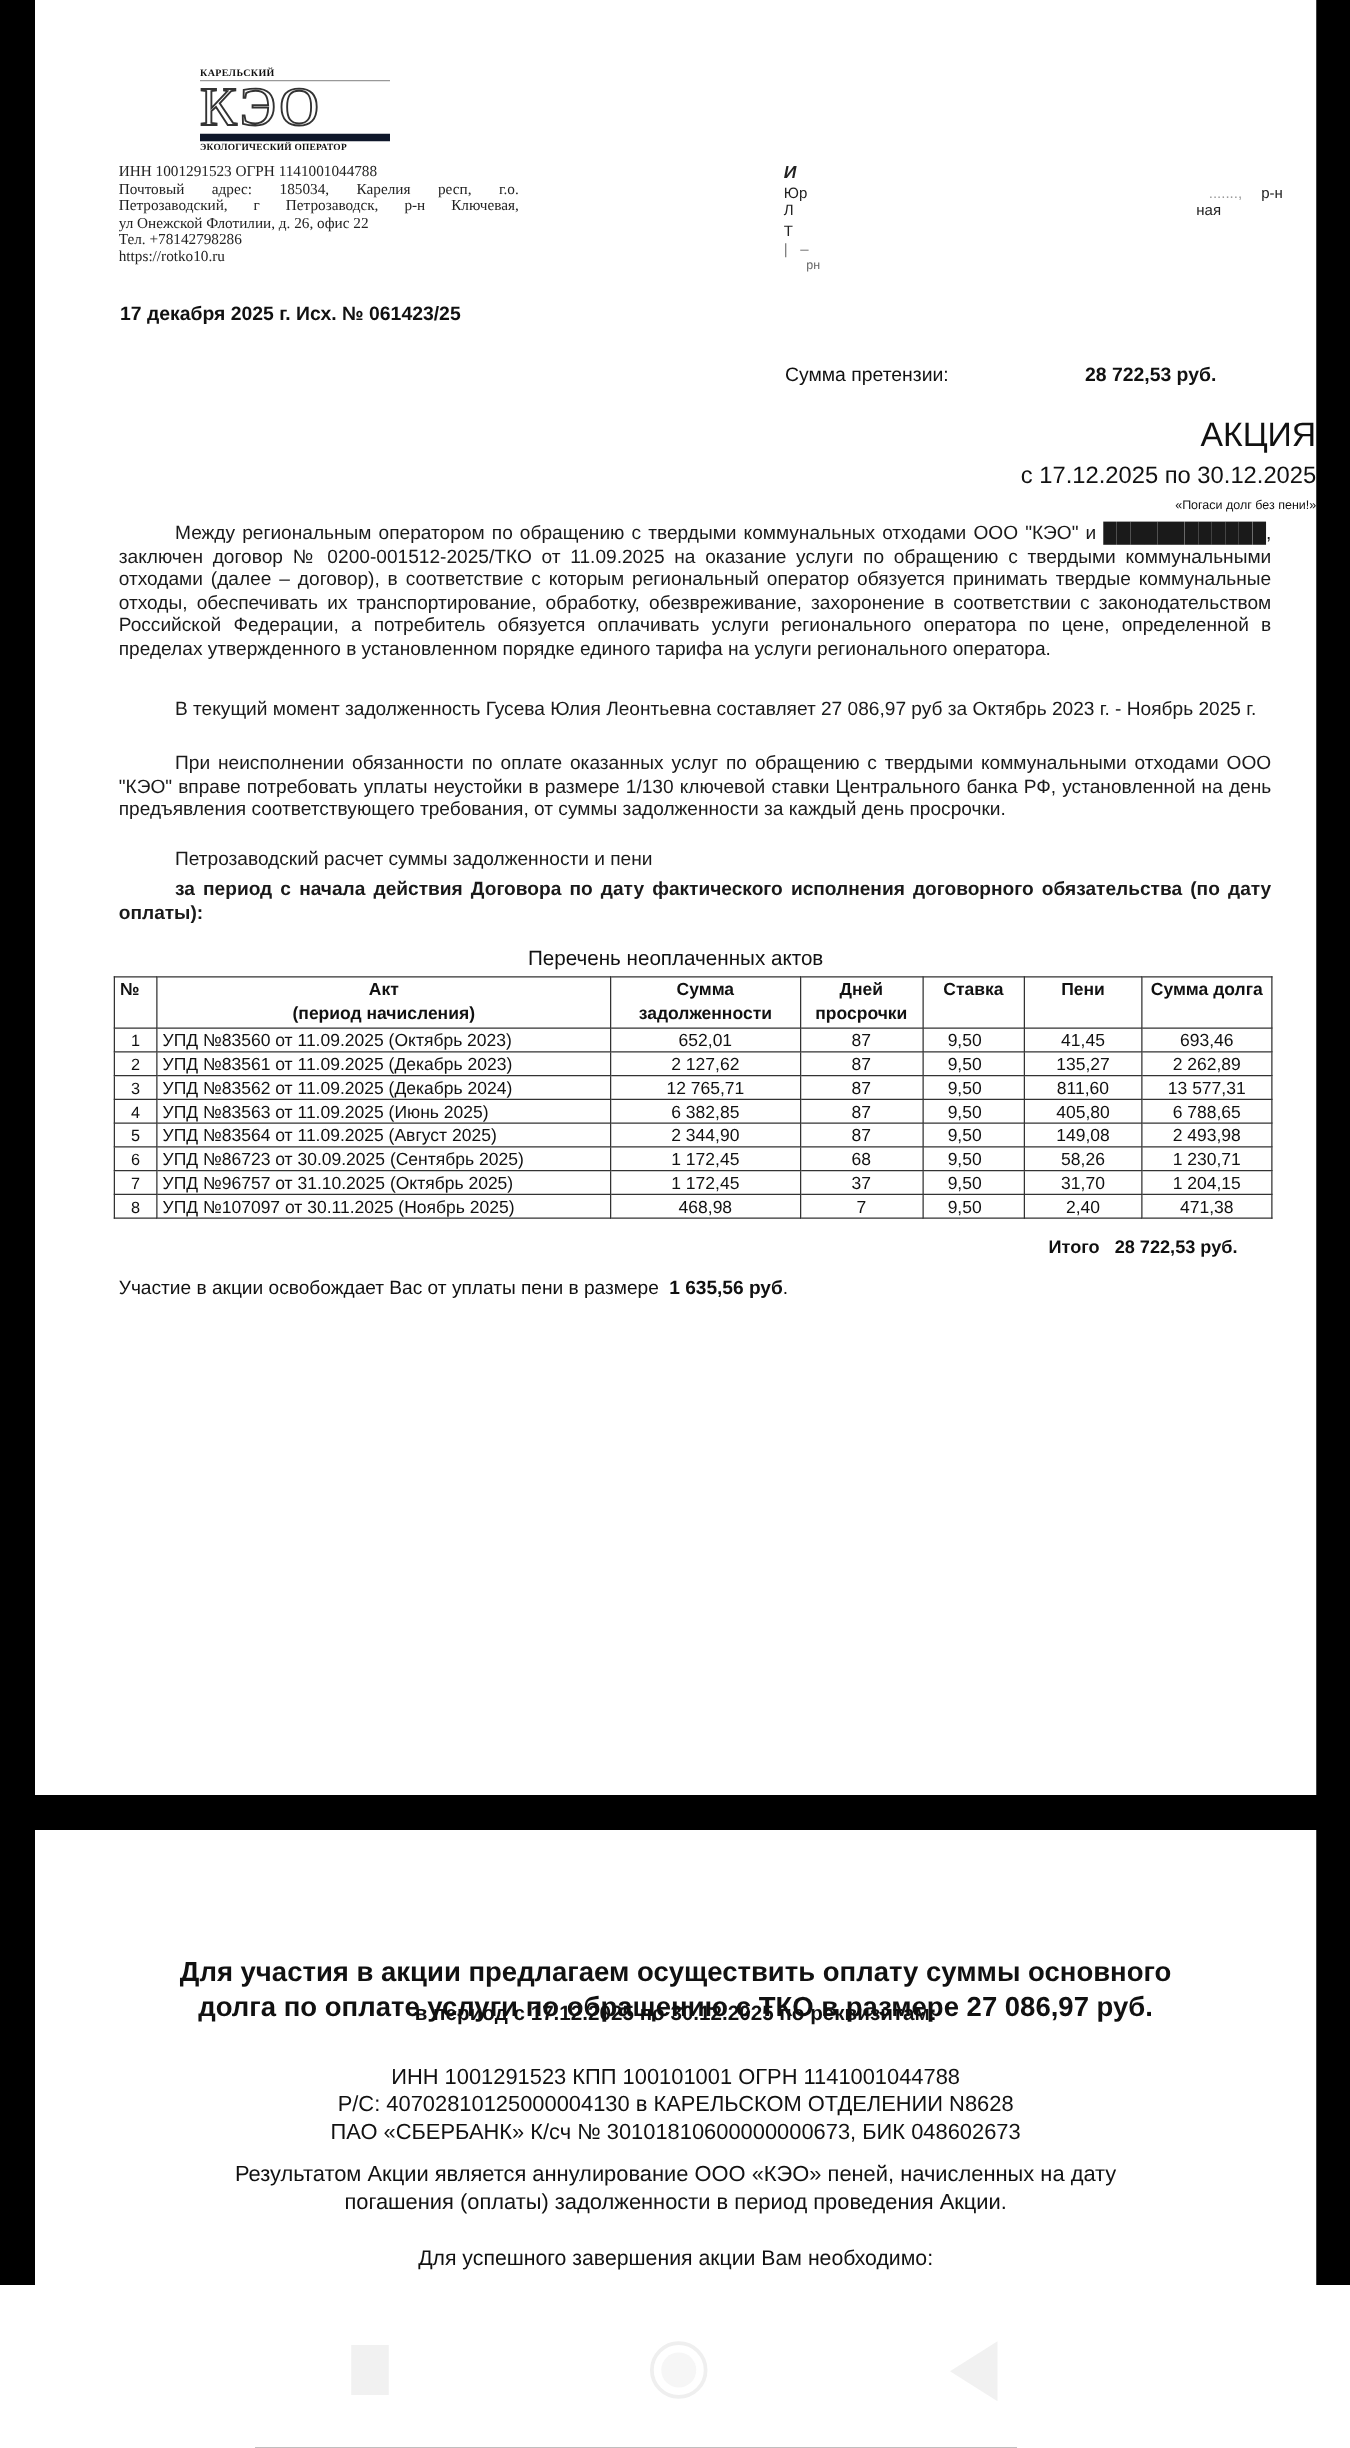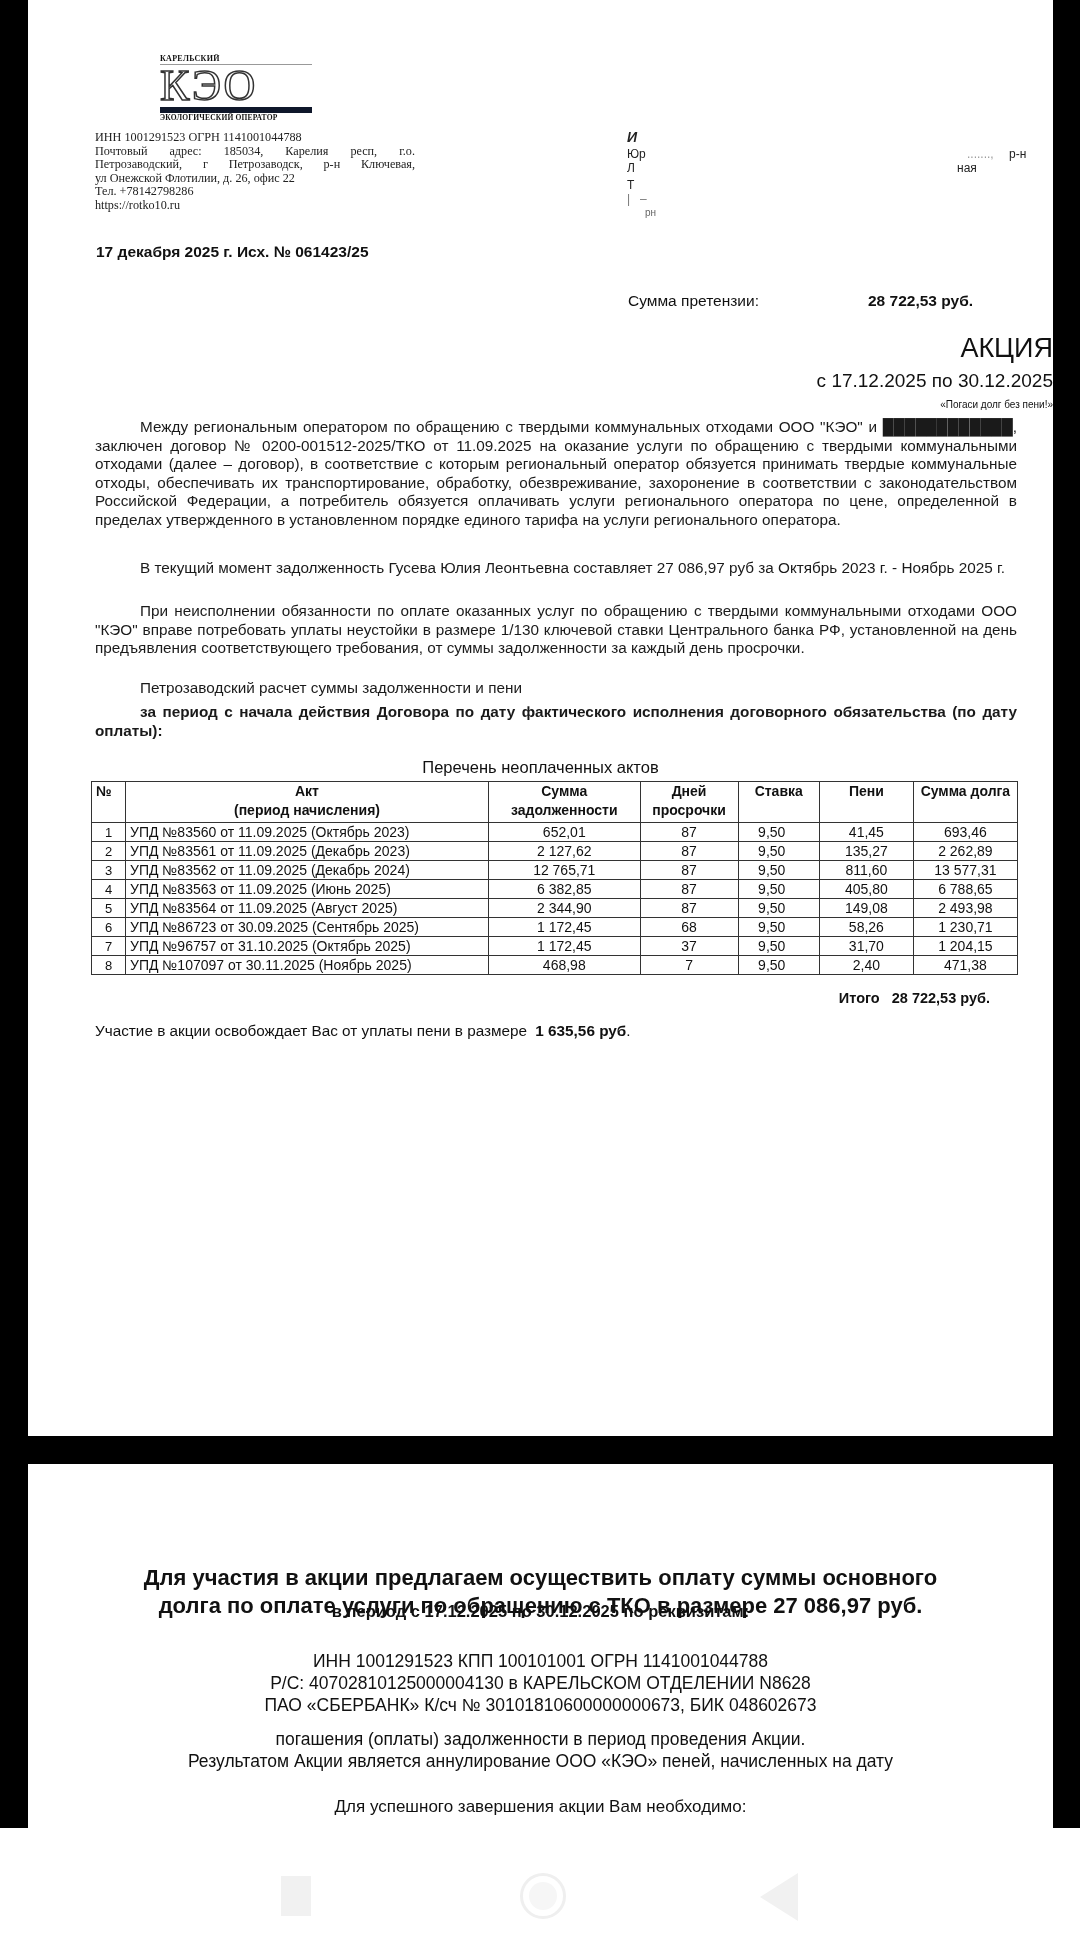--- a/index.html
+++ b/index.html
@@ -220,22 +220,22 @@
     <div>Для участия в акции предлагаем осуществить оплату суммы основного</div>
     <div>долга по оплате услуги по обращению с ТКО в размере 27 086,97 руб.</div>
   </div>
   <div class="abs p2h h2">в период с 17.12.2025 по 30.12.2025 по реквизитам:</div>
   <div class="abs req">
     <div>ИНН 1001291523  КПП 100101001   ОГРН 1141001044788</div>
     <div>Р/С: 40702810125000004130 в КАРЕЛЬСКОМ ОТДЕЛЕНИИ N8628</div>
     <div>ПАО «СБЕРБАНК»  К/сч № 30101810600000000673, БИК 048602673</div>
   </div>
   <div class="abs result">
+    <div>Результатом Акции является аннулирование ООО «КЭО» пеней, начисленных на дату</div>
     <div>погашения (оплаты) задолженности в период проведения Акции.</div>
-    <div>Результатом Акции является аннулирование ООО «КЭО» пеней, начисленных на дату</div>
   </div>
   <div class="abs need">Для успешного завершения акции Вам необходимо:</div>
 </div>
 
 <div class="navbar">
   <div class="nav-btn nav-recent"></div>
   <div class="nav-btn nav-home"></div>
   <div class="nav-btn nav-back"></div>
 </div>
 

